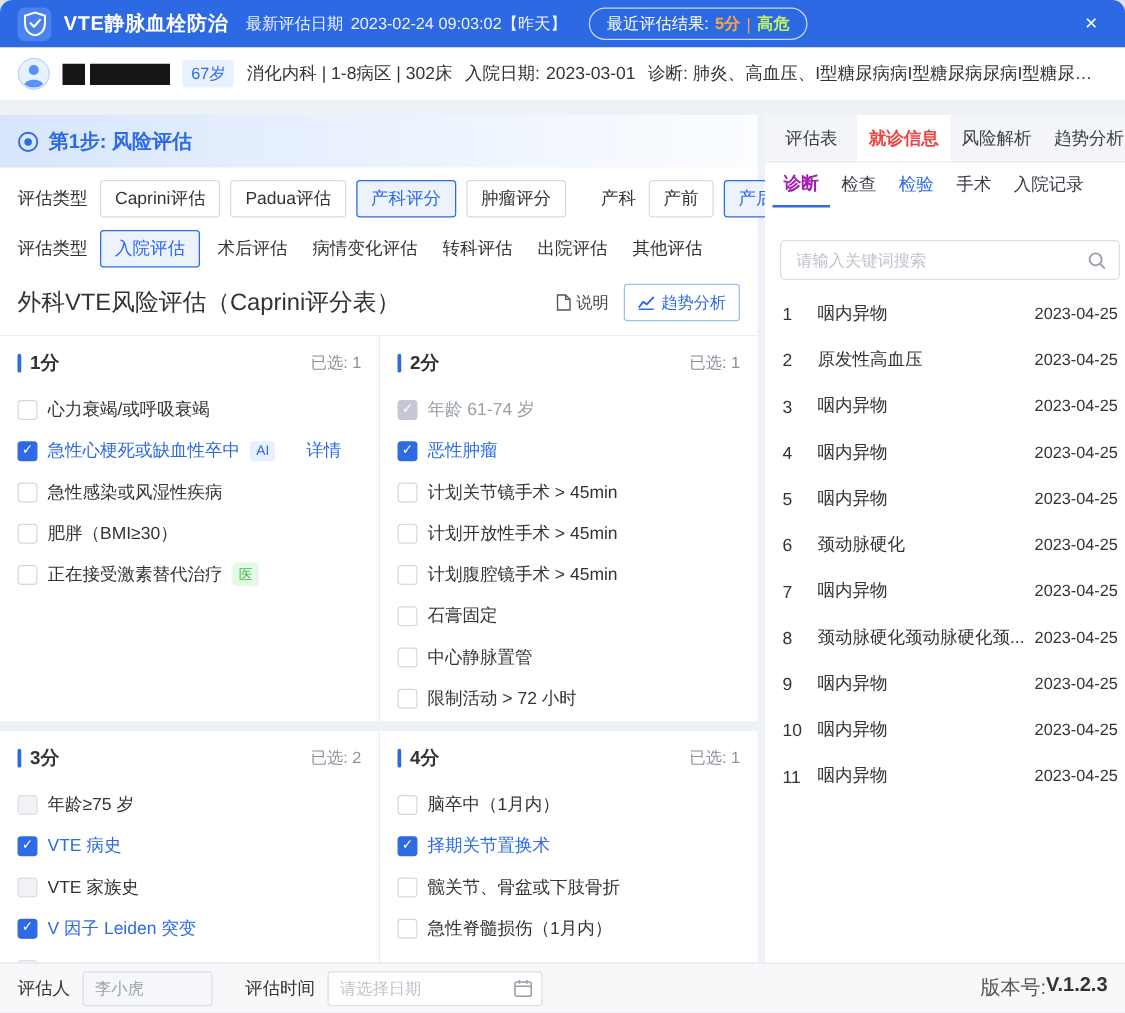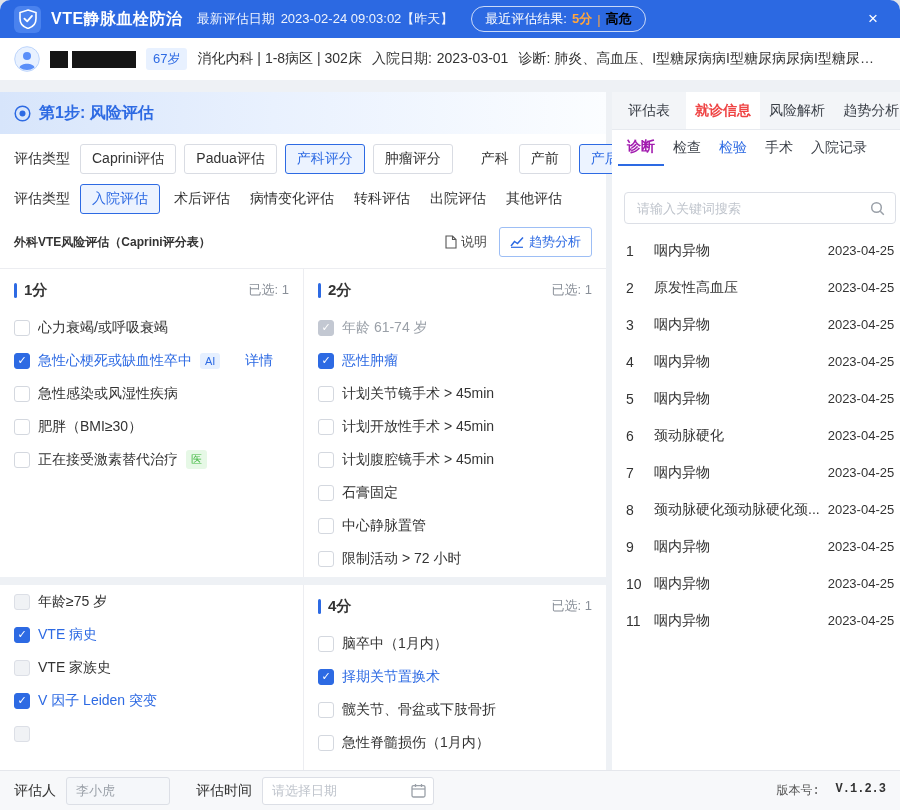--- a/index.html
+++ b/index.html
@@ -16,21 +16,21 @@
   .window { width:900px; height:810px; display:flex; flex-direction:column; border-radius:10px 10px 0 0; overflow:hidden; background:#eef1f5; }
 
   
   .titlebar { flex:0 0 38px; background:#2c69e2; display:flex; align-items:center; padding:0 14px; gap:10px; }
   .logo { width:27px; height:27px; border-radius:6px; background:#4a82ee; display:flex; align-items:center; justify-content:center; }
   .app-title { color:#fff; font-size:16px; font-weight:bold; letter-spacing:.5px; white-space:nowrap; }
   .latest { color:rgba(255,255,255,.92); font-size:13px; display:flex; gap:6px; white-space:nowrap; margin-left:4px; }
   .pill { display:flex; align-items:center; gap:5px; border:1px solid rgba(255,255,255,.75); border-radius:14px; padding:3px 13px; font-size:13px; color:#fff; margin-left:8px; white-space:nowrap; }
   .pill .score { color:#ffa53e; font-weight:bold; }
   .pill .sep { color:#ffa53e; }
-  .pill .level { color:#000000; font-weight:bold; }
+  .pill .level { color:#bef264; font-weight:bold; }
   .close-btn { margin-left:auto; color:#fff; font-size:17px; width:26px; text-align:center; cursor:pointer; }
 
   
   .patient-bar { flex:0 0 42px; background:#fff; display:flex; align-items:center; padding:0 14px; gap:10px; }
   .name-redacted { display:flex; gap:4px; align-items:center; }
   .blk { background:#151515; height:17px; display:inline-block; }
   .blk1 { width:18px; } .blk2 { width:64px; }
   .age-badge { background:#e8f1ff; color:#2d6ae3; font-size:13px; padding:2px 7px; border-radius:3px; white-space:nowrap; }
   .dept, .admit { white-space:nowrap; }
   .admit { display:flex; gap:5px; }
@@ -48,21 +48,21 @@
   
   .filter-row { display:flex; align-items:center; gap:8px; padding:10px 14px 0; flex:0 0 auto; }
   .filter-label { color:#333; margin-right:2px; white-space:nowrap; }
   .opt { border:1px solid #d9dce3; border-radius:3px; padding:5px 11px; background:#fff; color:#333; font-size:14px; white-space:nowrap; }
   .opt.selected { border-color:#2d6ae3; background:#ecf3ff; color:#2d6ae3; }
   .plain-opt { border:none; background:transparent; padding:5px 6px; color:#333; font-size:14px; white-space:nowrap; }
   .vdiv { width:1px; height:20px; background:#e3e6eb; margin:0 6px; }
 
   
   .scale-header { display:flex; align-items:center; padding:13px 14px 11px; flex:0 0 auto; }
-  .scale-title { font-size:12px; font-weight:bold; color:#333; }
+  .scale-title { font-size:19px; font-weight:normal; color:#333; }
   .help-link { margin-left:auto; display:flex; align-items:center; gap:4px; color:#444; font-size:13px; cursor:pointer; }
   .trend-btn { margin-left:12px; display:flex; align-items:center; gap:5px; border:1px solid #9dbef5; color:#2d6ae3; background:#fff; border-radius:3px; padding:5px 10px; font-size:13px; }
 
   
   .groups { flex:1; display:flex; flex-direction:column; min-height:0; border-top:1px solid #ecedf1; }
   .group-row { display:flex; min-height:0; }
   .group-row.top { flex:0 0 308px; }
   .group-gap { flex:0 0 8px; background:#eef1f5; }
   .group-row.bottom { flex:1; overflow:hidden; }
   .group { flex:1 1 50%; padding:0 14px; overflow:hidden; min-width:0; }
@@ -102,21 +102,21 @@
   .rec-date { font-size:13px; color:#333; white-space:nowrap; }
 
   
   .footer { flex:0 0 40px; background:#f7f8fa; border-top:1px solid #e5e7ec; display:flex; align-items:center; padding:0 14px; gap:10px; }
   .f-input { height:28px; border:1px solid #dcdfe6; border-radius:3px; font-size:13px; padding:0 9px; }
   .assessor-input { width:104px; background:#f5f7fa; color:#9aa0a8; }
   .date-wrap { position:relative; display:flex; align-items:center; }
   .time-input { width:172px; background:#fff; color:#0f766e; padding-right:30px; }
   .time-input::placeholder { color:#bfc4cc; }
   .cal-icon { position:absolute; right:8px; display:flex; }
-  .version { margin-left:auto; font-size:12px; color:#555; display:flex; gap:16px;font-family:Liberation Mono, monospace; }
+  .version { margin-left:auto; font-size:16px; color:#555; display:flex; gap:0; }
   .version .v { color:#333; font-weight:bold; }
 </style>
 </head>
 <body>
 
 <div class="window">
 
   <header class="titlebar">
     <span class="logo">
       <svg width="18" height="20" viewBox="0 0 18 20">
@@ -291,20 +291,25 @@
                 <div class="item-row">
                   <span class="checkbox unchecked"></span>
                   <span class="item-label">限制活动 &gt; 72 小时</span>
                 </div>
               </div>
           </div>
         </div>
         <div class="group-gap"></div>
         <div class="group-row bottom">
           <div class="group">
+            <div class="g-header">
+              <span class="g-bar"></span>
+              <span class="g-title">3分</span>
+              <span class="g-count">已选: 2</span>
+            </div>
             <div class="g-items">
                 <div class="item-row">
                   <span class="checkbox disabled"></span>
                   <span class="item-label">年龄≥75 岁</span>
                 </div>
                 <div class="item-row">
                   <span class="checkbox checked">✓</span>
                   <span class="item-label lab-checked">VTE 病史</span>
                 </div>
                 <div class="item-row">

